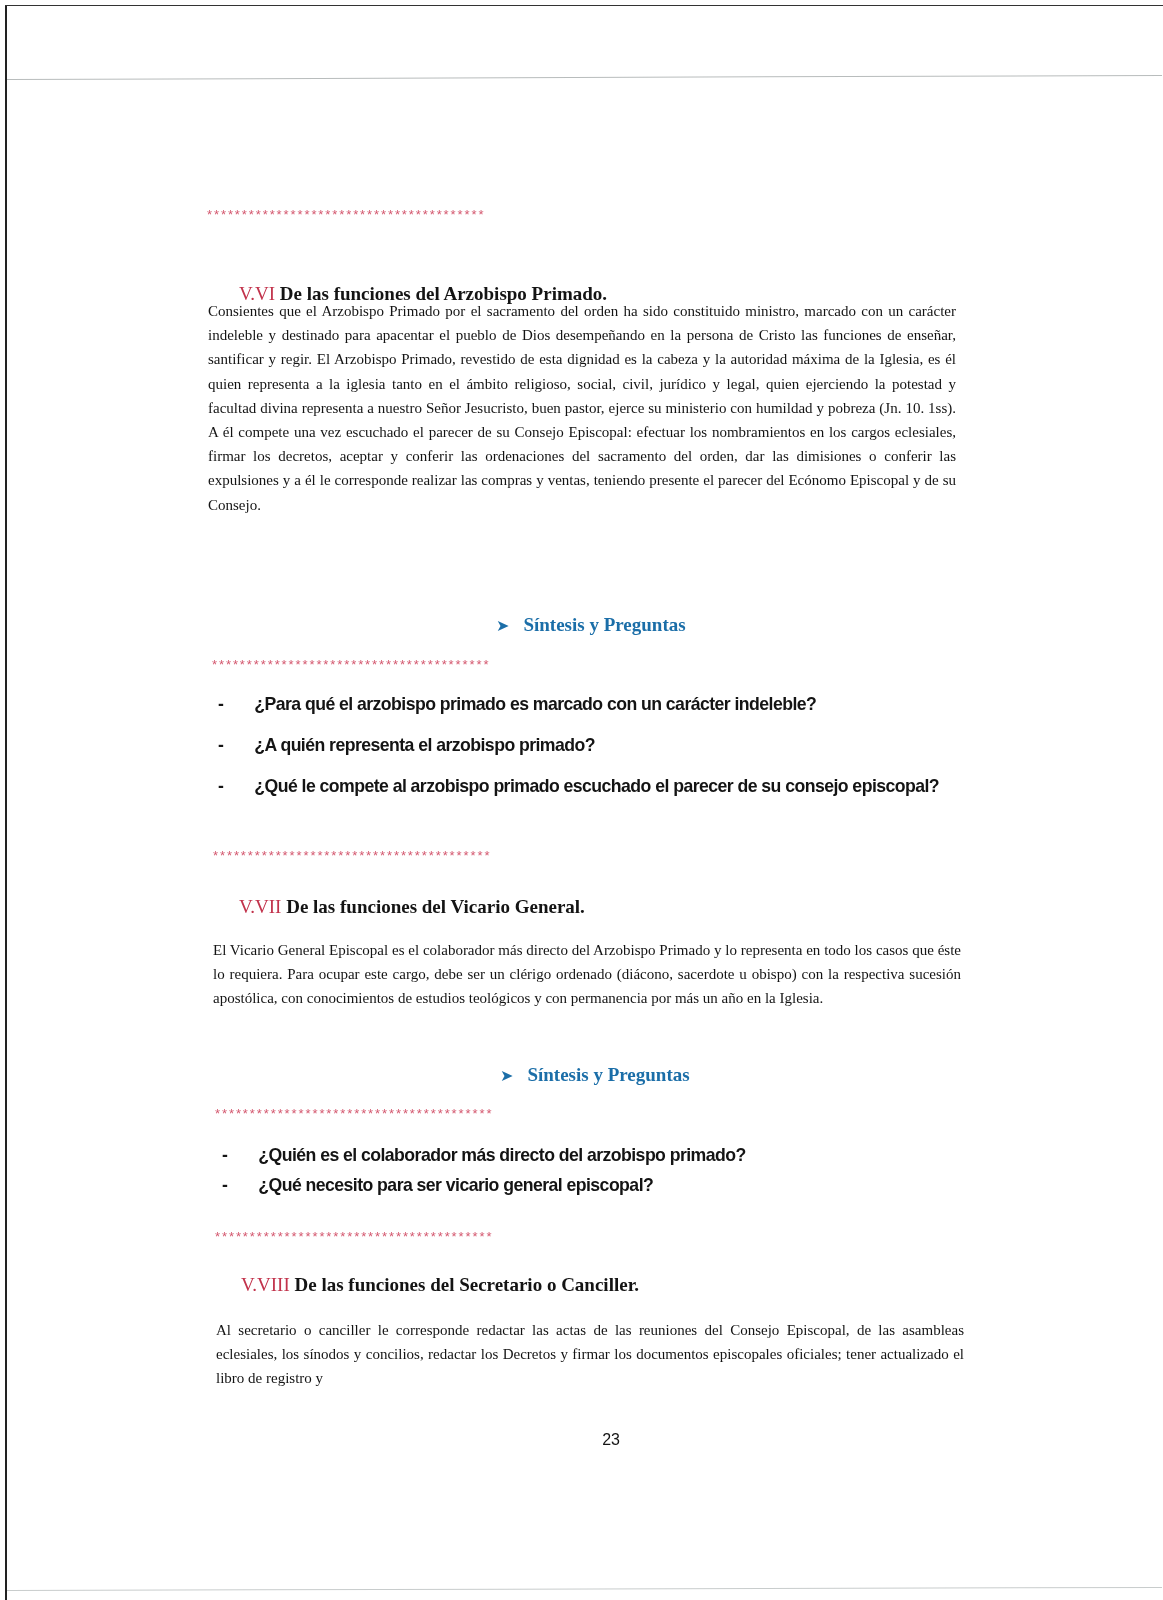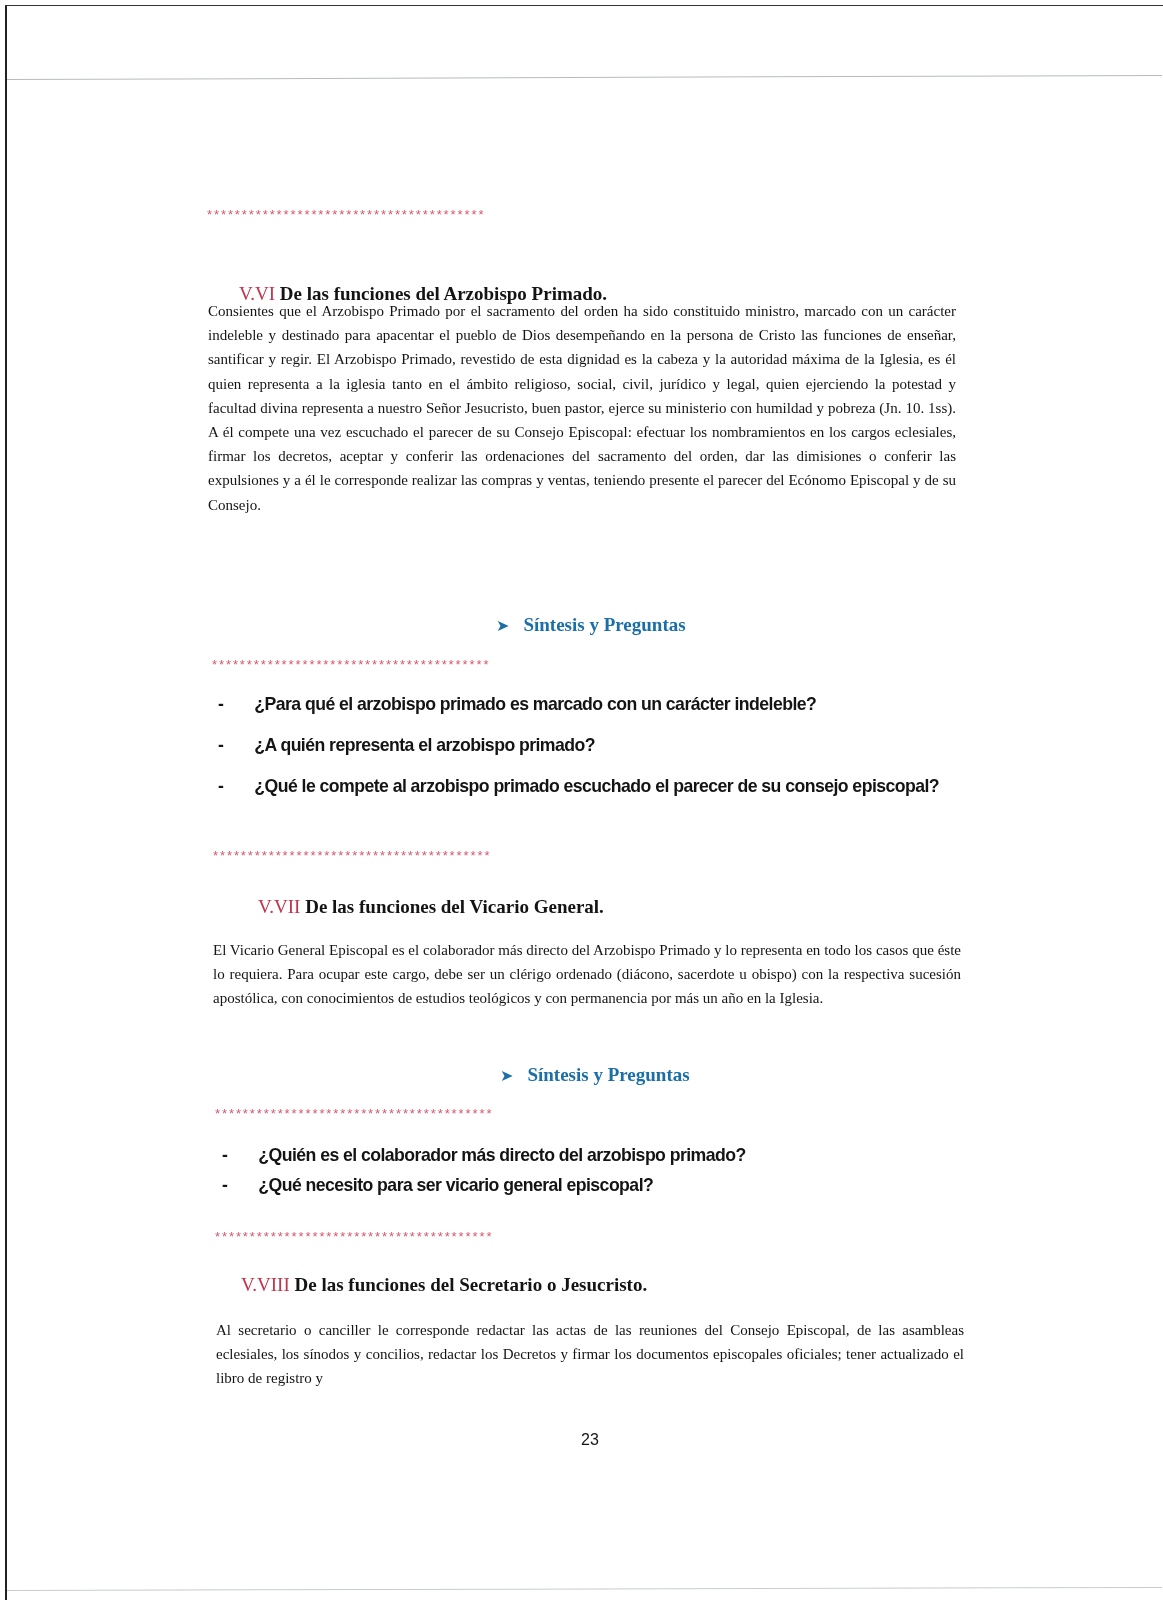--- a/index.html
+++ b/index.html
@@ -32,21 +32,21 @@
   }
   .synth .arrow { font-size: 16px; margin-right: 14px; color: #1b6ea8; font-weight: normal; }
   .qlist { position: absolute; margin: 0; padding: 0; list-style: none; }
   .qitem {
     display: flex; font-size: 19px; font-weight: bold; line-height: 26px;
     font-family: "Liberation Sans", sans-serif; letter-spacing: -0.6px; transform: scaleX(0.93); transform-origin: left;
   }
   .qitem .dash { width: 39px; flex: none; font-weight: bold; }
   .qitem .qtext { flex: 1; text-align: justify; text-align-last: left; }
   .page-number {
-    position: absolute; left: 560px; top: 1430px; width: 60px; text-align: center;
+    position: absolute; left: 560px; top: 1430px; width: 60px; text-align: right;
     font-family: "Liberation Sans", sans-serif; font-size: 16px; line-height: 20px;
   }
 </style>
 </head>
 <body>
 
 <div class="scan-border-left"></div>
 <div class="scan-border-top"></div>
 <div class="scan-line-top"></div>
 <div class="scan-line-bottom"></div>
@@ -76,21 +76,21 @@
     <span class="qtext">¿A quién representa el arzobispo primado?</span>
   </li>
   <li class="qitem">
     <span class="dash">-</span>
     <span class="qtext">¿Qué le compete al arzobispo primado escuchado el parecer de su consejo episcopal?</span>
   </li>
 </ul>
 
 <div class="stars" style="left:213px; top:849px;">****************************************</div>
 
-<div class="section-heading" style="left:239px; top:896px;margin-left:19px;">
+<div class="section-heading" style="left:239px; top:896px;">
   <span class="section-num">V.VII</span>
   <span>De las funciones del Vicario General.</span>
 </div>
 
 <div class="para" style="left:213px; top:938px; width:748px;">El Vicario General Episcopal es el colaborador más directo del Arzobispo Primado y lo representa en todo los casos que  éste lo requiera.  Para ocupar este cargo, debe ser un clérigo ordenado (diácono, sacerdote u obispo) con la respectiva  sucesión apostólica, con conocimientos de estudios teológicos y con permanencia por más un año en la Iglesia.</div>
 
 <div class="synth" style="left:500px; top:1060px;">
   <span class="arrow">➤</span><span>Síntesis y Preguntas</span>
 </div>
 
@@ -104,18 +104,18 @@
   <li class="qitem">
     <span class="dash">-</span>
     <span class="qtext">¿Qué necesito para ser vicario general episcopal?</span>
   </li>
 </ul>
 
 <div class="stars" style="left:215px; top:1230px;">****************************************</div>
 
 <div class="section-heading" style="left:241px; top:1274px;">
   <span class="section-num">V.VIII</span>
-  <span>De las funciones del Secretario o Jesucristo.</span>
+  <span>De las funciones del Secretario o Canciller.</span>
 </div>
 
 <div class="para" style="left:216px; top:1318px; width:748px;font-family:Liberation Serif, serif;">Al secretario o canciller le corresponde redactar las actas  de las reuniones del Consejo Episcopal, de las asambleas eclesiales, los sínodos y concilios, redactar los Decretos y firmar los documentos episcopales oficiales; tener actualizado el libro de registro y</div>
 
 <div class="page-number">23</div>
 
 </body></html>

